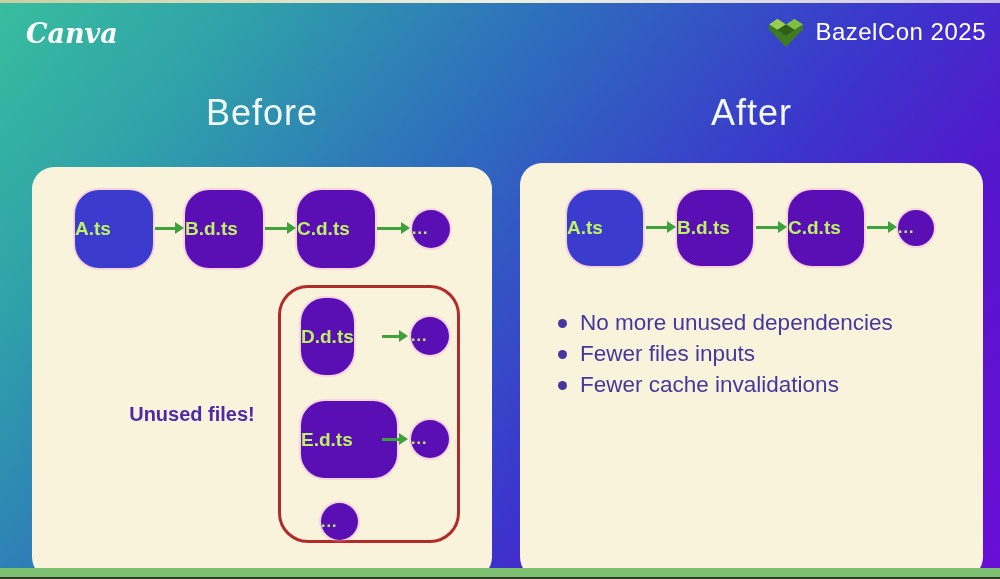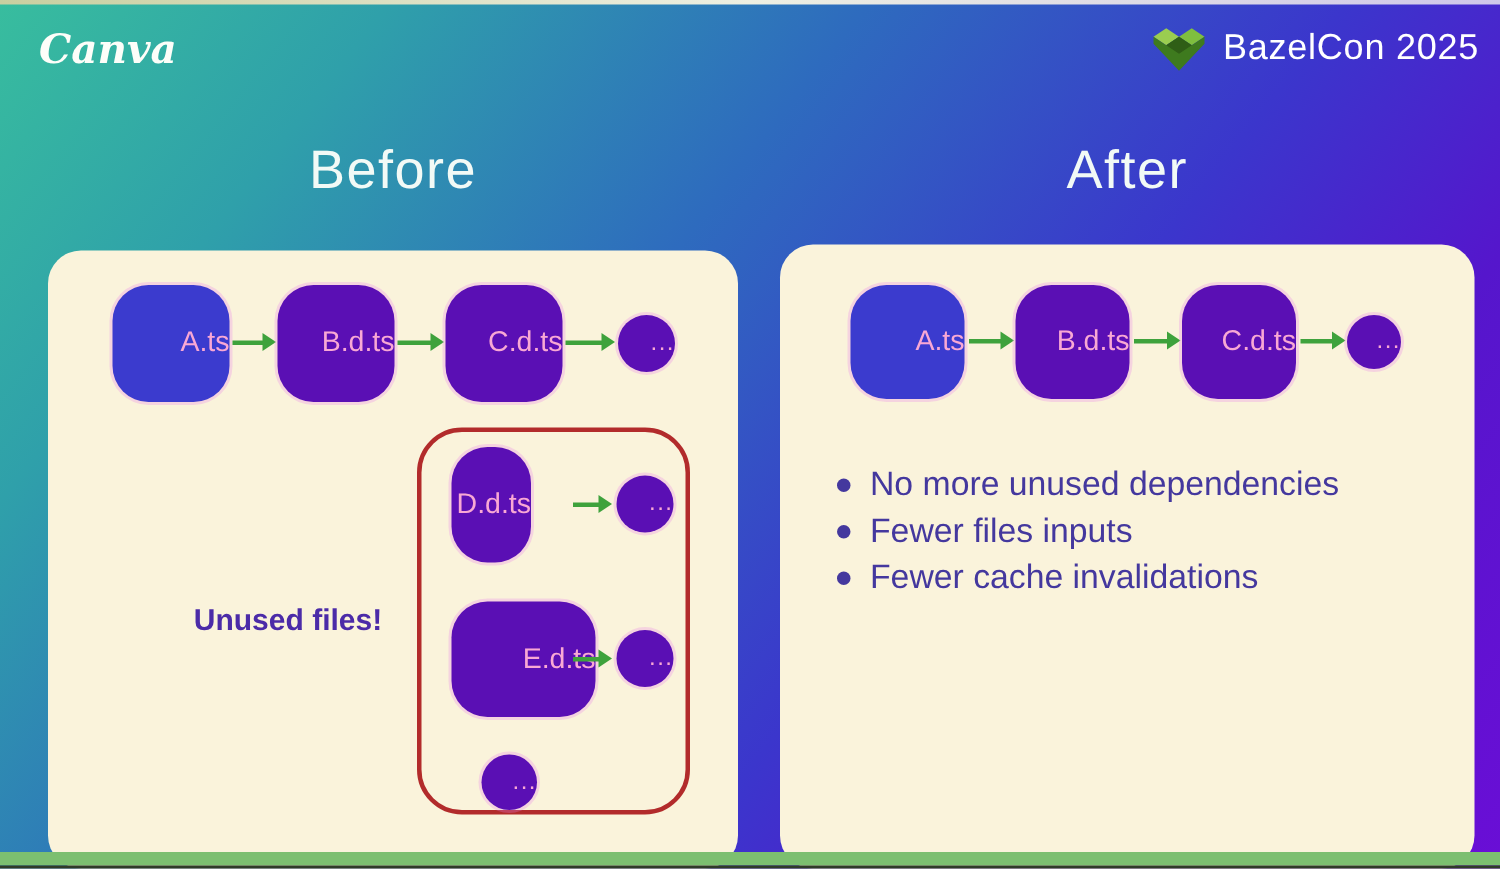--- a/index.html
+++ b/index.html
@@ -20,22 +20,22 @@
 
   .col-title{position:absolute;top:92px;text-align:center;color:#F2FAF6;
     font-size:36px;font-weight:400;letter-spacing:1px;z-index:2;}
   .col-title.before{left:32px;width:460px;}
   .col-title.after{left:520px;width:463px;}
 
   .panel{position:absolute;background:#FAF3DB;border-radius:22px;z-index:1;}
   .panel.left{left:32px;top:167px;width:460px;height:412px;}
   .panel.right{left:520px;top:163px;width:463px;height:416px;}
 
-  .node{position:absolute;display:flex;align-items:center;justify-content:flex-end;
-    color:#f9a8d4;font-weight:normal;font-size:19px;border-radius:24px;
+  .node{position:absolute;display:flex;align-items:center;justify-content:flex-start;
+    color:#bef264;font-weight:bold;font-size:19px;border-radius:24px;
     box-shadow:0 0 0 2px rgba(235,130,235,0.28);}
   .node.blue{background:#3B3BCE;}
   .node.purple{background:#5A0FB4;}
   .node.dots{border-radius:50%;font-size:16px;letter-spacing:1px;}
 
   .arrow{position:absolute;height:3px;background:#3EA23C;}
   .arrow::after{content:"";position:absolute;right:-8px;top:-5px;width:0;height:0;
     border-left:9px solid #3EA23C;border-top:6px solid transparent;border-bottom:6px solid transparent;}
 
   .unused-group{position:absolute;left:246px;top:118px;width:182px;height:258px;

